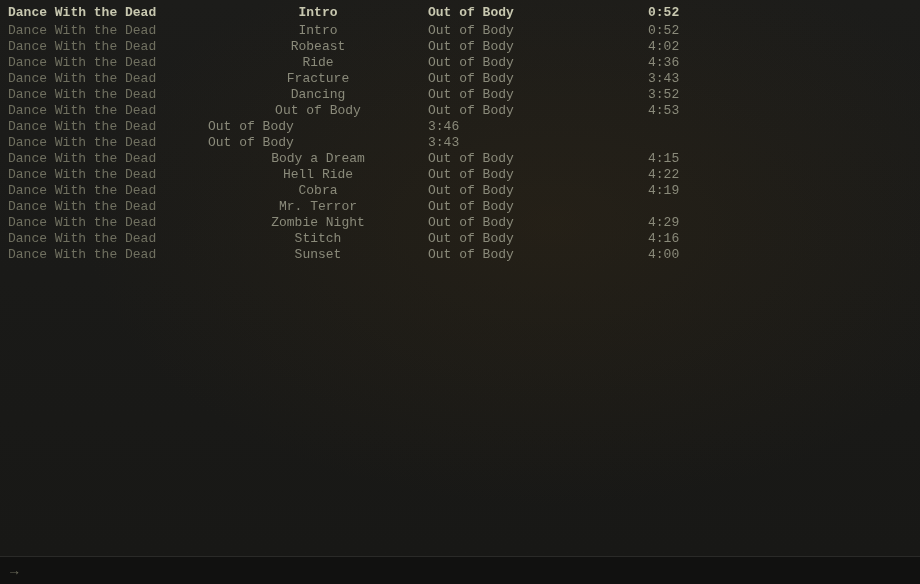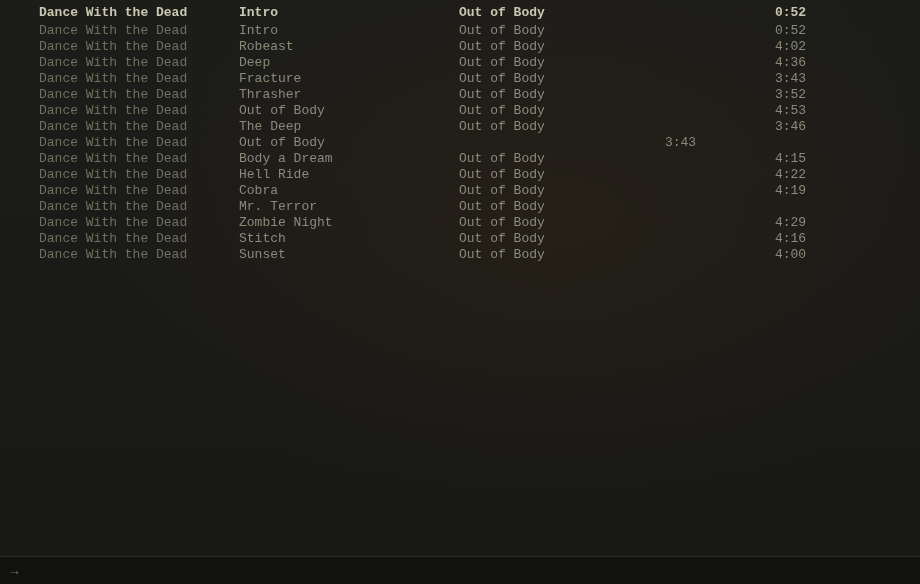--- a/index.html
+++ b/index.html
@@ -34,36 +34,36 @@
     .track-row.header {
       color: #c8c8b0;
       font-weight: bold;
       margin-bottom: 2px;
     }
 
     .col-artist {
       width: 200px;
       flex-shrink: 0;
       color: #707060;
-      margin-left: 31px;
     }
 
     .col-intro {
       width: 220px;
       flex-shrink: 0;
+      text-align: center;
     }
 
     .col-album {
       width: 220px;
       flex-shrink: 0;
     }
 
     .col-duration {
       flex: 1;
-      text-align: center;
+      text-align: left;
       padding-right: 10px;
     }
 
     .track-row.header .col-artist {
       color: #c8c8b0;
     }
 
     .track-row.header .col-intro {
       color: #c8c8b0;
     }
@@ -134,45 +134,44 @@
         <div class="col-duration">0:52</div>
       </div>
       <div class="track-row">
         <div class="col-artist">Dance With the Dead</div>
         <div class="col-intro">Robeast</div>
         <div class="col-album">Out of Body</div>
         <div class="col-duration">4:02</div>
       </div>
       <div class="track-row">
         <div class="col-artist">Dance With the Dead</div>
-        <div class="col-intro">Deep</div>
+        <div class="col-intro">Ride</div>
         <div class="col-album">Out of Body</div>
         <div class="col-duration">4:36</div>
       </div>
       <div class="track-row">
         <div class="col-artist">Dance With the Dead</div>
         <div class="col-intro">Fracture</div>
         <div class="col-album">Out of Body</div>
         <div class="col-duration">3:43</div>
       </div>
       <div class="track-row">
         <div class="col-artist">Dance With the Dead</div>
-        <div class="col-intro">Thrasher</div>
+        <div class="col-intro">Dancing</div>
         <div class="col-album">Out of Body</div>
         <div class="col-duration">3:52</div>
       </div>
       <div class="track-row">
         <div class="col-artist">Dance With the Dead</div>
         <div class="col-intro">Out of Body</div>
         <div class="col-album">Out of Body</div>
         <div class="col-duration">4:53</div>
       </div>
       <div class="track-row">
         <div class="col-artist">Dance With the Dead</div>
-        <div class="col-intro">The Deep</div>
         <div class="col-album">Out of Body</div>
         <div class="col-duration">3:46</div>
       </div>
       <div class="track-row">
         <div class="col-artist">Dance With the Dead</div>
         <div class="col-album">Out of Body</div>
         <div class="col-duration">3:43</div>
       </div>
       <div class="track-row">
         <div class="col-artist">Dance With the Dead</div>

